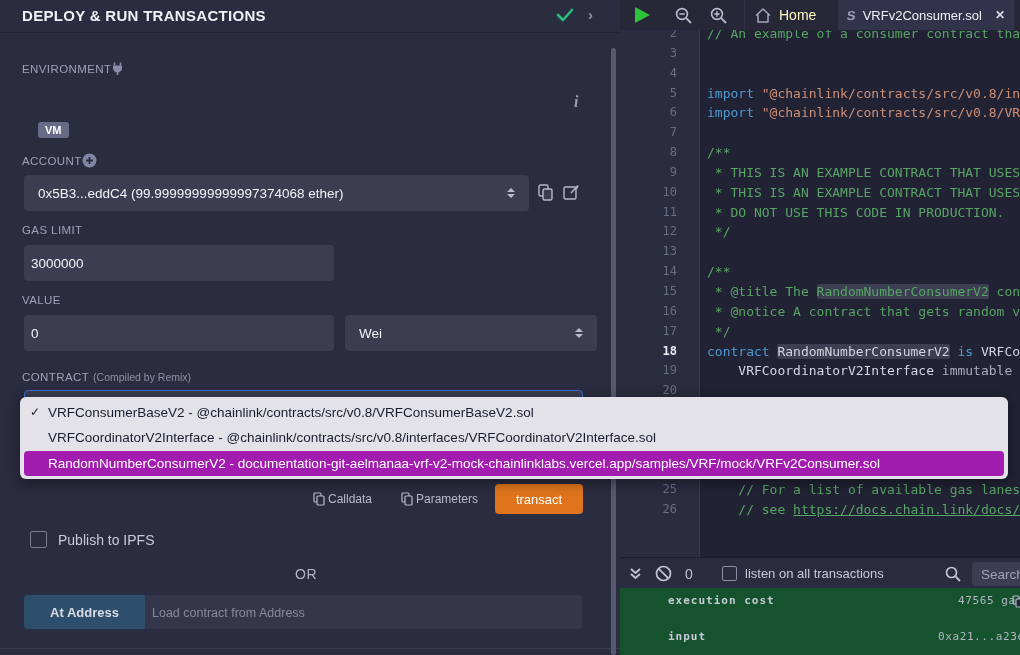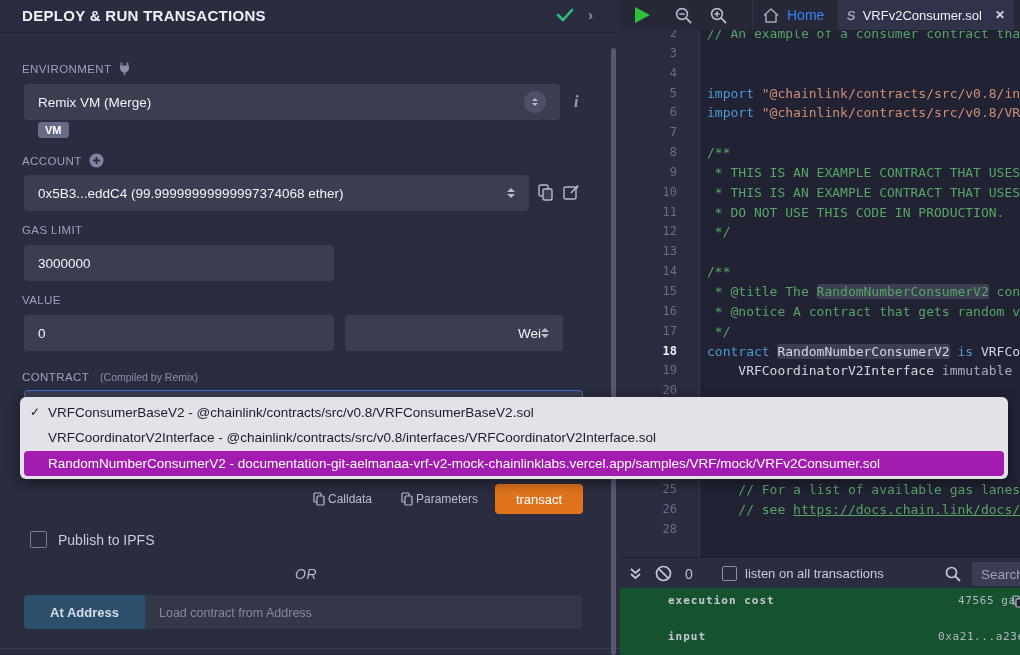--- a/index.html
+++ b/index.html
@@ -8,23 +8,23 @@
   #app { position:relative; width:1020px; height:655px; }
 
   
   .left-panel { position:absolute; left:0; top:0; width:620px; height:655px; background:#2a2c3f; }
   .panel-header { position:absolute; left:0; top:0; width:620px; height:33px; border-bottom:1px solid rgba(0,0,0,0.18); }
   .panel-title { position:absolute; left:22px; top:7px; font-size:15px; font-weight:600; letter-spacing:.3px; color:#f0f1f7; }
   .hdr-check { position:absolute; left:556px; top:7px; }
   .hdr-chev { position:absolute; left:588px; top:6px; color:#8f92a8; font-size:15px; font-weight:700; }
   .panel-scrollbar { position:absolute; left:611px; top:48px; width:5px; height:607px; background:#565970; border-radius:3px; }
 
-  .fld-label { position:absolute; font-size:11.5px; color:#9fa1bc; letter-spacing:.4px; display:flex; align-items:center; gap:7px; }
+  .fld-label { position:absolute; font-size:11.5px; color:#9fa1bc; letter-spacing:.4px; display:flex; align-items:center; }
   .sel, .inp { position:absolute; background:#3b3e50; border-radius:4px; height:36px; color:#f2f3f8; font-size:13.5px; display:flex; align-items:center; padding:0 14px; }
-  input.inp { border:none; outline:none; font-family:"Liberation Sans",sans-serif; }
+  input.inp { border:none; outline:none; font-family:"Liberation Sans",sans-serif;padding-left:7px; }
   input.inp::placeholder { color:#878a9e; font-size:12.5px; }
   .sel .sel-text { flex:1; white-space:nowrap; overflow:hidden; }
   .updown { display:inline-flex; flex-direction:column; gap:2px; align-items:center; }
   .updown i { width:0; height:0; border-left:4px solid transparent; border-right:4px solid transparent; display:block; }
   .updown .up { border-bottom:4px solid #b9bbcd; }
   .updown .dn { border-top:4px solid #b9bbcd; }
   .caret-circle { width:22px; height:22px; border-radius:50%; background:#4d5068; display:flex; align-items:center; justify-content:center; flex:0 0 22px; }
   .caret-circle .updown i{ border-left-width:3px; border-right-width:3px; }
   .caret-circle .updown .up{ border-bottom-width:3px; } .caret-circle .updown .dn{ border-top-width:3px; }
 
@@ -36,31 +36,31 @@
   .sub-label { font-size:10.5px; color:#8e90a9; letter-spacing:0; margin-left:4px; text-transform:none; }
 
   .actions-row { position:absolute; left:0; top:484px; width:583px; height:30px; }
   .mini-act { position:absolute; top:8px; display:flex; align-items:center; gap:3px; font-size:12px; color:#b9bbcd; cursor:pointer; }
   .transact-btn { position:absolute; left:495px; top:0; width:88px; height:30px; background:#e0741c; border:none; border-radius:4px; color:#fff; font-size:13px; font-family:"Liberation Sans",sans-serif; cursor:pointer; }
 
   .chk { border:1px solid #787b92; border-radius:2px; background:transparent; }
   .publish-row { position:absolute; left:30px; top:531px; display:flex; align-items:center; gap:11px; }
   .publish-row .chk { width:17px; height:17px; }
   .publish-label { font-size:14px; color:#c8cad8; }
-  .or-label { position:absolute; left:0; top:566px; width:612px; text-align:center; font-size:14px; color:#b4b6c6; letter-spacing:.5px;font-style:italic; }
+  .or-label { position:absolute; left:0; top:566px; width:612px; text-align:center; font-size:14px; color:#b4b6c6; letter-spacing:.5px; }
 
   .ataddr-btn { position:absolute; left:24px; top:595px; width:121px; height:34px; background:#2d4f6b; border:none; border-radius:4px 0 0 4px; color:#d7dce6; font-size:13px; font-weight:600; font-family:"Liberation Sans",sans-serif; cursor:pointer; }
   .ataddr-inp { left:145px; top:595px; width:437px; height:34px; background:#343749; border-radius:0 4px 4px 0; }
   .panel-bottom-line { position:absolute; left:0; top:648px; width:620px; height:1px; background:#3a3c50; }
 
   
   .right-side { position:absolute; left:620px; top:0; width:400px; height:655px; background:#212234; }
   .tabbar { position:absolute; left:0; top:0; width:400px; height:30px; background:#262737; }
   .tb-icon { position:absolute; top:0; height:30px; display:flex; align-items:center; cursor:pointer; }
-  .home-tab { position:absolute; left:132px; top:0; height:30px; width:100px; display:flex; align-items:center; gap:8px; padding-left:10px; border-left:1px solid #31334a; color:#3b82f6; font-size:14px; cursor:pointer; }
+  .home-tab { position:absolute; left:124px; top:0; height:30px; width:100px; display:flex; align-items:center; gap:8px; padding-left:10px; border-left:1px solid #31334a; color:#fef9c3; font-size:14px; cursor:pointer; }
   .file-tab { position:absolute; left:218px; top:0; height:30px; width:176px; background:#31334b; display:flex; align-items:center; gap:7px; padding:0 9px; color:#eef0f7; font-size:13px; cursor:pointer; }
   .sol-glyph { color:#9b9eb4; font-weight:700; font-size:13px; transform:skewX(-8deg); }
   .tab-close { margin-left:auto; color:#d9dbe7; font-size:12px; font-weight:700; cursor:pointer; }
 
   .editor { position:absolute; left:0; top:30px; width:400px; height:527px; overflow:hidden; background:#212234; }
   .gutter-bg { position:absolute; left:0; top:0; width:80px; height:100%; background:#2a2c3f; border-right:1px solid #383a52; }
   .lines-wrap { position:absolute; left:0; top:-6px; width:400px; }
   .code-line { display:flex; height:19.85px; line-height:19.85px; font-family:"DejaVu Sans Mono",monospace; font-size:13px; }
   .ln { flex:0 0 80px; width:80px; text-align:right; padding-right:22px; color:#6a6d88; font-size:12px; background:#2a2c3f; border-right:1px solid #383a52; }
   .ln.active { color:#ecedf5; font-weight:700; }
@@ -112,29 +112,20 @@
     <div class="fld-label" style="left:22px; top:62px;">
       <span>ENVIRONMENT</span>
       <span>
         <svg width="13" height="13" viewBox="0 0 13 13">
             <path d="M3.5 0.5 v3 M9.5 0.5 v3" stroke="#8b8da8" stroke-width="1.6"></path>
             <path d="M2 3.5 h9 v2.5 a4.5 4.5 0 0 1 -9 0 z" fill="#8b8da8"></path>
             <path d="M6.5 10 v3" stroke="#8b8da8" stroke-width="1.6"></path>
           </svg>
       </span>
     </div>
-    <div class="sel" style="left:24px; top:84px; width:536px;">
-      <span class="sel-text">Remix VM (Merge)</span>
-      <span class="caret-circle">
-          <span class="updown">
-            <i class="up"></i>
-            <i class="dn"></i>
-          </span>
-        </span>
-    </div>
     <span class="icon-btn info-i" style="left:574px; top:93px;">i</span>
     <div class="vm-badge">VM</div>
 
     <div class="fld-label" style="left:22px; top:153px;">
       <span>ACCOUNT</span>
       <span>
         <svg width="15" height="15" viewBox="0 0 15 15">
             <circle cx="7.5" cy="7.5" r="7" fill="#8085a4"></circle>
             <path d="M7.5 4 v7 M4 7.5 h7" stroke="#2a2c3f" stroke-width="1.8"></path>
           </svg>
@@ -162,21 +153,21 @@
 
     <div class="fld-label" style="left:22px; top:224px;">
         <span>GAS LIMIT</span>
       </div>
     <input class="inp" style="left: 24px; top: 245px; width: 310px;" value="3000000">
 
     <div class="fld-label" style="left:22px; top:294px;">
         <span>VALUE</span>
       </div>
     <input class="inp" style="left: 24px; top: 315px; width: 310px;" value="0">
-    <div class="sel" style="left:345px; top:315px; width:218px; height:36px;text-align:right;">
+    <div class="sel" style="left:345px; top:315px; width:252px; height:36px;">
       <span class="sel-text">Wei</span>
       <span class="updown">
           <i class="up"></i>
           <i class="dn"></i>
         </span>
     </div>
 
     <div class="fld-label" style="left:22px; top:371px;">
       <span>CONTRACT</span>
       <span class="sub-label">(Compiled by Remix)</span>
@@ -350,24 +341,20 @@
             <span class="ln">24</span>
             <span class="code"></span>
           </div>
           <div class="code-line">
             <span class="ln">25</span>
             <span class="code"><span class="tok-com">    // For a list of available gas lanes on each network,</span></span>
           </div>
           <div class="code-line">
             <span class="ln">26</span>
             <span class="code"><span class="tok-com">    // see </span><span class="tok-url">https://docs.chain.link/docs/vrf-contracts/#configurations</span></span>
-          </div>
-          <div class="code-line">
-            <span class="ln">28</span>
-            <span class="code"></span>
           </div>
         </div>
     </div>
 
     <div class="term-toolbar">
       <span class="tt-item" style="left:9px;">
         <svg width="13" height="14" viewBox="0 0 13 14">
             <polyline points="2,2 6.5,6 11,2" fill="none" stroke="#c3c5d4" stroke-width="1.8"></polyline>
             <polyline points="2,7 6.5,11 11,7" fill="none" stroke="#c3c5d4" stroke-width="1.8"></polyline>
           </svg>

